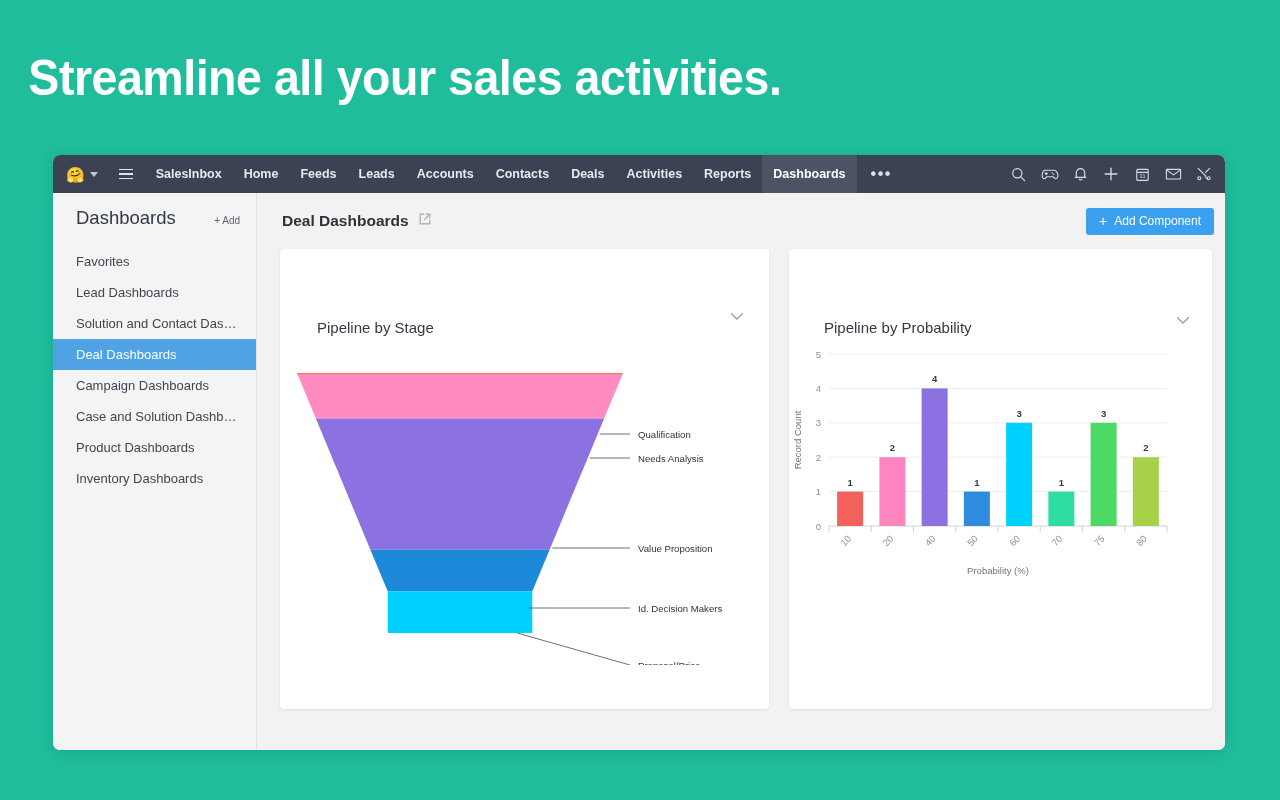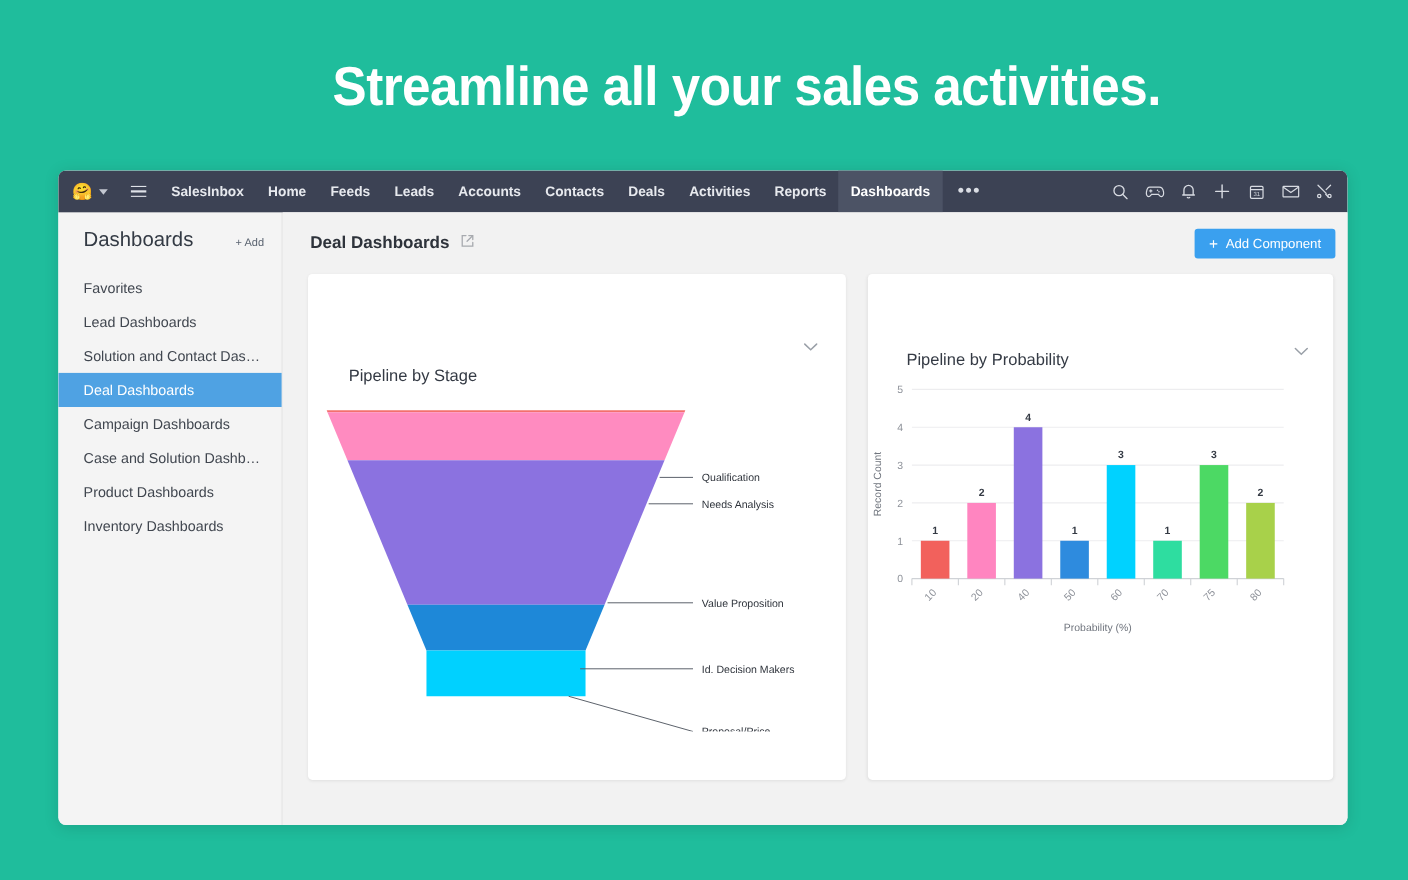--- a/index.html
+++ b/index.html
@@ -7,21 +7,21 @@
     width: 1280px; height: 800px;
     font-family: "Liberation Sans", sans-serif;
     background: #1FBD9C;
     overflow: hidden;
   }
   #root { position: relative; width: 1280px; height: 800px; }
 
   
   .banner {
     position: absolute; top: 0; left: 0; width: 1084px; height: 155px;
-    display: flex; align-items: center; justify-content: flex-end;
+    display: flex; align-items: center; justify-content: flex-start;
   }
   .banner-text {
     color: #ffffff;
     font-size: 50px;
     font-weight: bold;
     letter-spacing: -0.5px;
     transform: scaleX(0.93);
     white-space: nowrap;
     font-family: "Liberation Sans", sans-serif;
   }
@@ -129,21 +129,21 @@
     border-radius: 4px;
     box-shadow: 0 1px 3px rgba(0,0,0,0.08);
     position: relative;
   }
   .card-a { width: 489px; height: 460px; }
   .card-b { width: 423px; height: 460px; }
   .card-title {
     position: absolute;
     font-size: 15px; color: #343a44;
   }
-  .card-a .card-title { left: 37px; top: 84px; }
+  .card-a .card-title { left: 37px; top: 70px; }
   .card-b .card-title { left: 35px; top: 70px; }
   .chevron {
     position: absolute; cursor: pointer;
   }
   .card-a .chevron { right: 25px; top: 58px; }
   .card-b .chevron { right: 22px; top: 62px; }
 
   .funnel-area { position: absolute; left: 0; top: 116px; width: 469px; height: 300px; }
   .bars-area { position: absolute; left: 0; top: 95px; width: 423px; height: 270px; }
 

